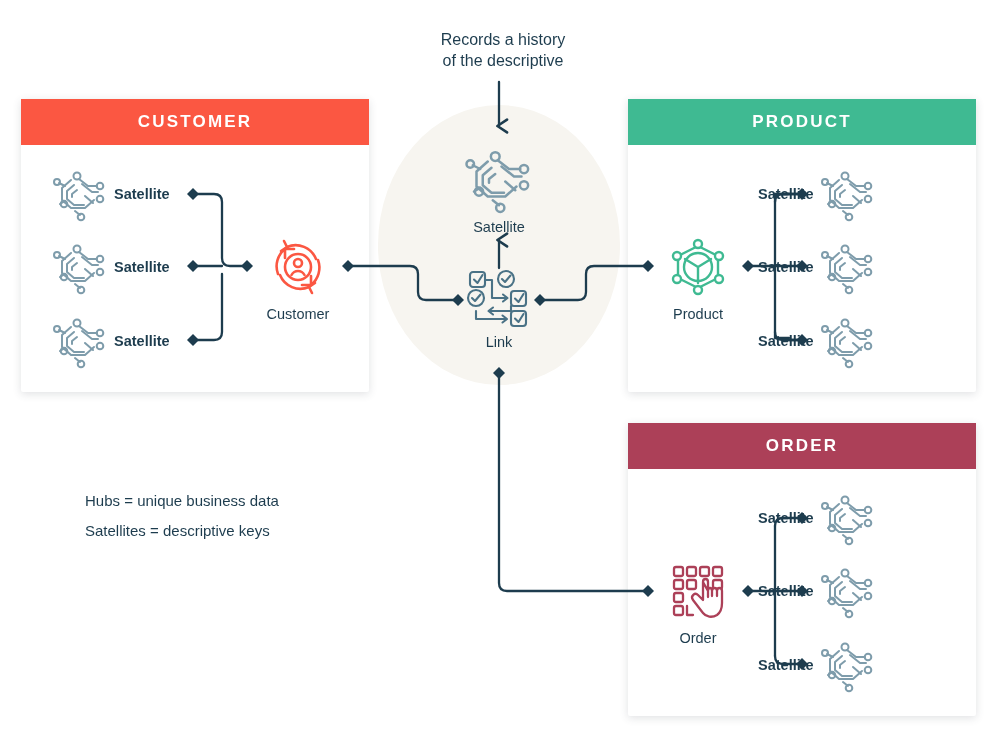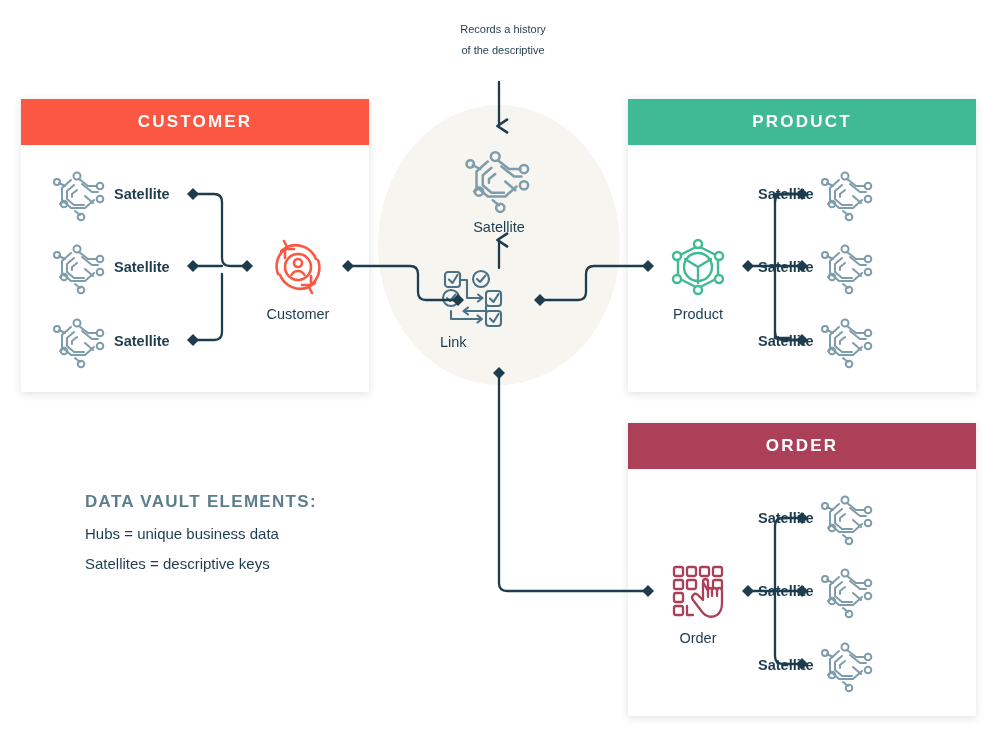--- a/index.html
+++ b/index.html
@@ -86,31 +86,32 @@
     text-align: center;
   }
   #center-sat .c-icon { width: 70px; height: 70px; display: inline-block; }
   #center-sat .c-label { font-size: 14.5px; margin-top: 1px; }
 
   #center-link {
     position: absolute;
     left: 440px;
     top: 268px;
     width: 118px;
+    text-align: center;
   }
   #center-link .c-icon { width: 68px; height: 60px; display: inline-block; }
   #center-link .c-label { font-size: 14.5px; margin-top: 2px; }
 
   #caption {
     position: absolute;
     left: 408px;
-    top: 19px;
+    top: 29px;
     width: 190px;
     text-align: center;
-    font-size: 11px;
+    font-size: 16px;
     line-height: 21px;
     color: #1d3c4e;
   }
 
   
   #legend {
     position: absolute;
     left: 85px;
     top: 492px;
     width: 360px;
@@ -494,21 +495,20 @@
           <path d="M28 39.5 L23.5 43 L28 46.5"></path>
           <path d="M11 43 L11 51 L41 51"></path>
           <path d="M37.5 47.5 L42 51 L37.5 54.5"></path>
         </g>
       </svg>
     </span>
     <div class="c-label">Link</div>
   </div>
 
   <div id="legend">
-    <div class="legend-title">DATA VAULT ELEMENTS:</div>
     <div class="legend-row">
       <b>Hubs</b><span> = unique business data</span>
     </div>
     <div class="legend-row">
       <b>Satellites</b><span> = descriptive keys</span>
     </div>
   </div>
 
   <svg id="wires" viewBox="0 0 1000 742">
     <defs>

